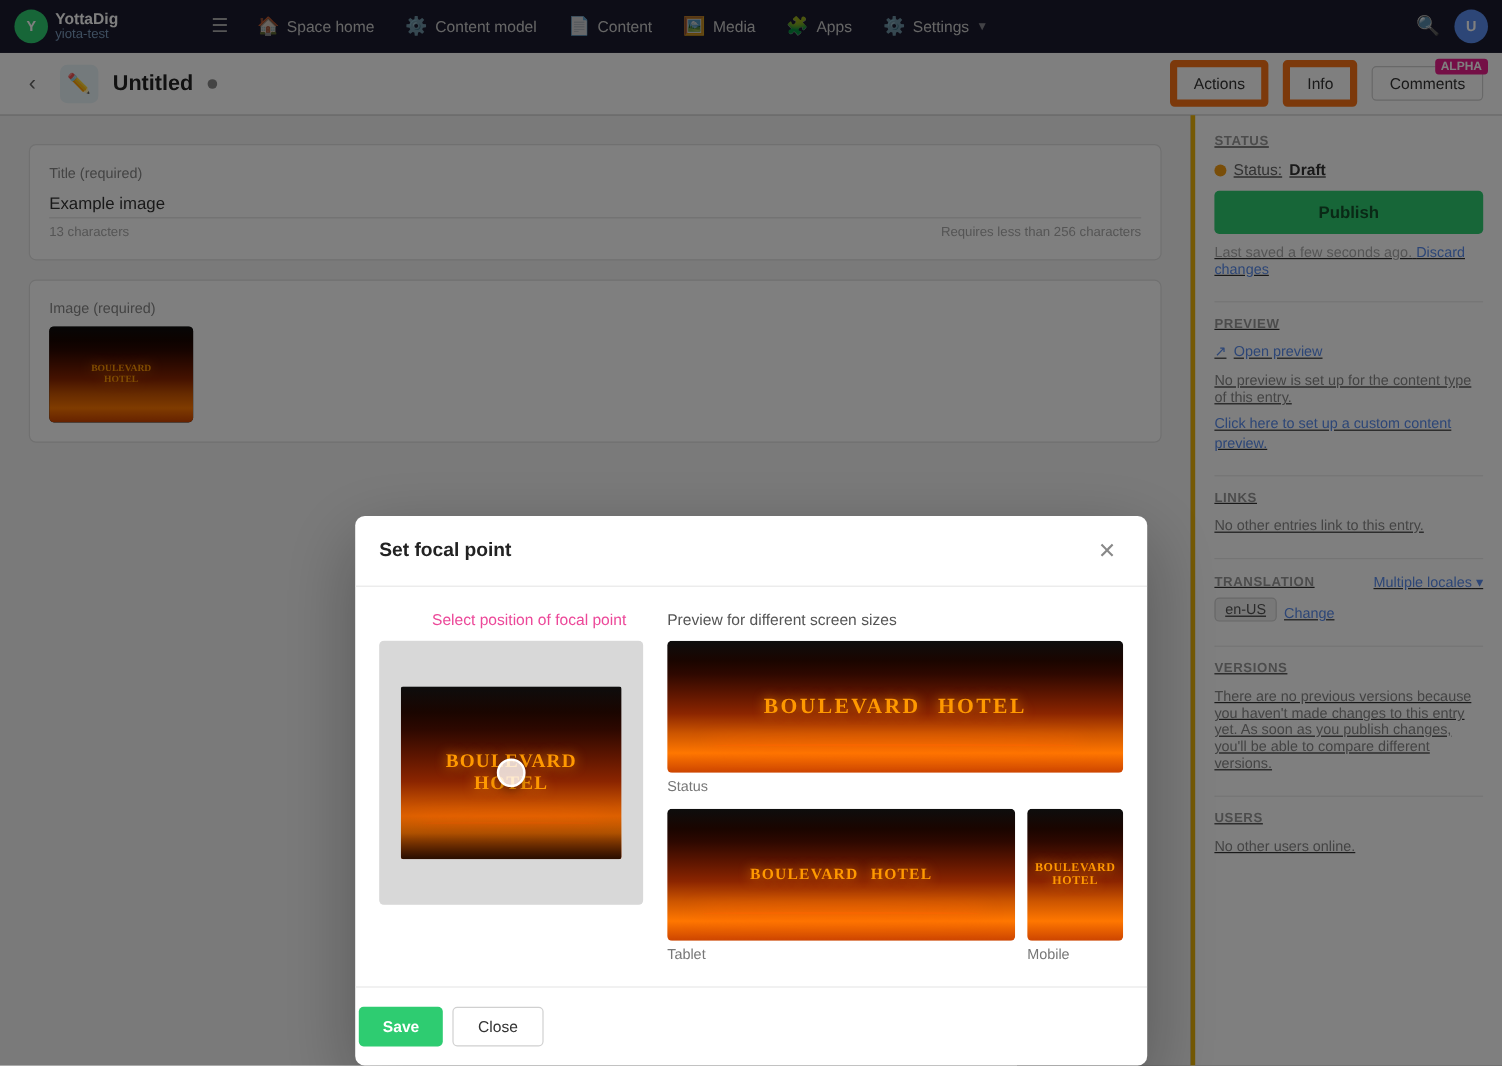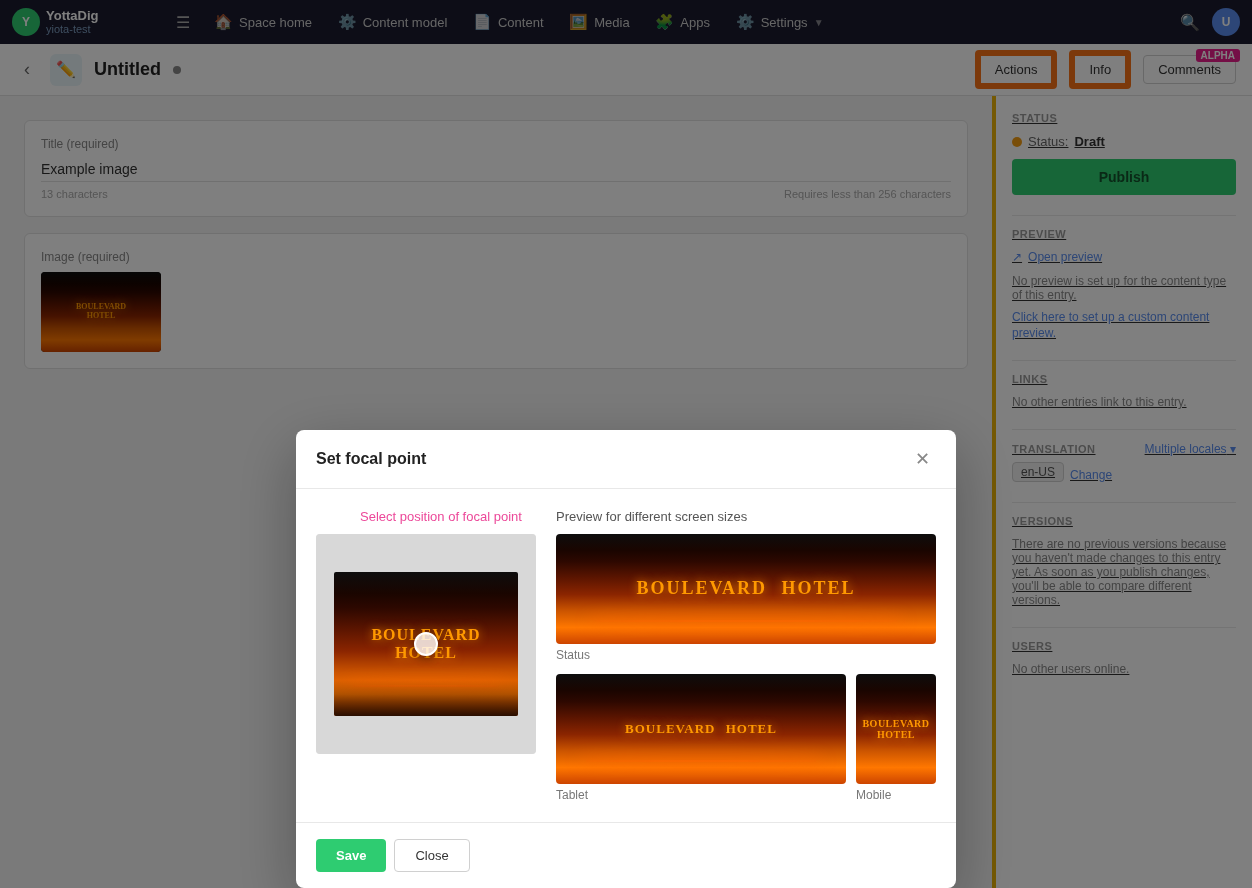--- a/index.html
+++ b/index.html
@@ -115,21 +115,21 @@
     .hotel-scene {
       width: 100%; height: 100%;
       background: linear-gradient(to bottom, #0d0d0d 0%, #1a0500 15%, #2d0800 25%, #5c1500 40%, #8B2500 55%, #cc5500 70%, #ff7700 85%, #cc4400 100%);
       position: relative; display: flex; align-items: center; justify-content: center;
     }
     .hotel-text-overlay {
       position: absolute; top: 50%; left: 50%; transform: translate(-50%, -50%);
       color: #ff9900; font-family: serif; font-weight: 900; text-shadow: 0 0 10px rgba(255,150,0,0.8);
       text-align: center; line-height: 1.1; text-transform: uppercase; white-space: nowrap;
     }
-    .modal-footer { display: flex; gap: 8px; padding: 16px 20px; border-top: 1px solid #e8e8e8; }
+    .modal-footer { display: flex; gap: 8px; padding: 16px 3px; border-top: 1px solid #e8e8e8; }
     .save-btn { background: #2ecc71; color: white; border: none; border-radius: 4px; padding: 8px 20px; font-size: 13px; font-weight: 600; cursor: pointer; }
     .close-btn { background: white; color: #333; border: 1px solid #d0d0d0; border-radius: 4px; padding: 8px 20px; font-size: 13px; cursor: pointer; }
     .hotel-glow {
       position: absolute; bottom: 20%; left: 50%; transform: translateX(-50%);
       width: 80%; height: 2px; background: rgba(255,100,0,0.6); box-shadow: 0 0 15px 5px rgba(255,100,0,0.4); border-radius: 50%;
     }
   </style>
 </head>
 <body>
 
@@ -217,20 +217,24 @@
   <aside class="right-sidebar">
 
     <div class="sidebar-section">
       <div class="sidebar-section-title">STATUS</div>
       <div class="status-row">
         <div class="status-dot"></div>
         <span class="status-label">Status:</span>
         <span class="status-value">Draft</span>
       </div>
       <button class="publish-btn">Publish</button>
+      <div class="last-saved">
+        <span>Last saved a few seconds ago.</span>
+        <a class="discard-link">Discard changes</a>
+      </div>
     </div>
     <hr class="section-divider">
 
     <div class="sidebar-section">
       <div class="sidebar-section-title">PREVIEW</div>
       <div class="open-preview-btn">
         <span>↗</span>
         <span>Open preview</span>
       </div>
       <div class="preview-desc">No preview is set up for the content type of this entry.</div>

